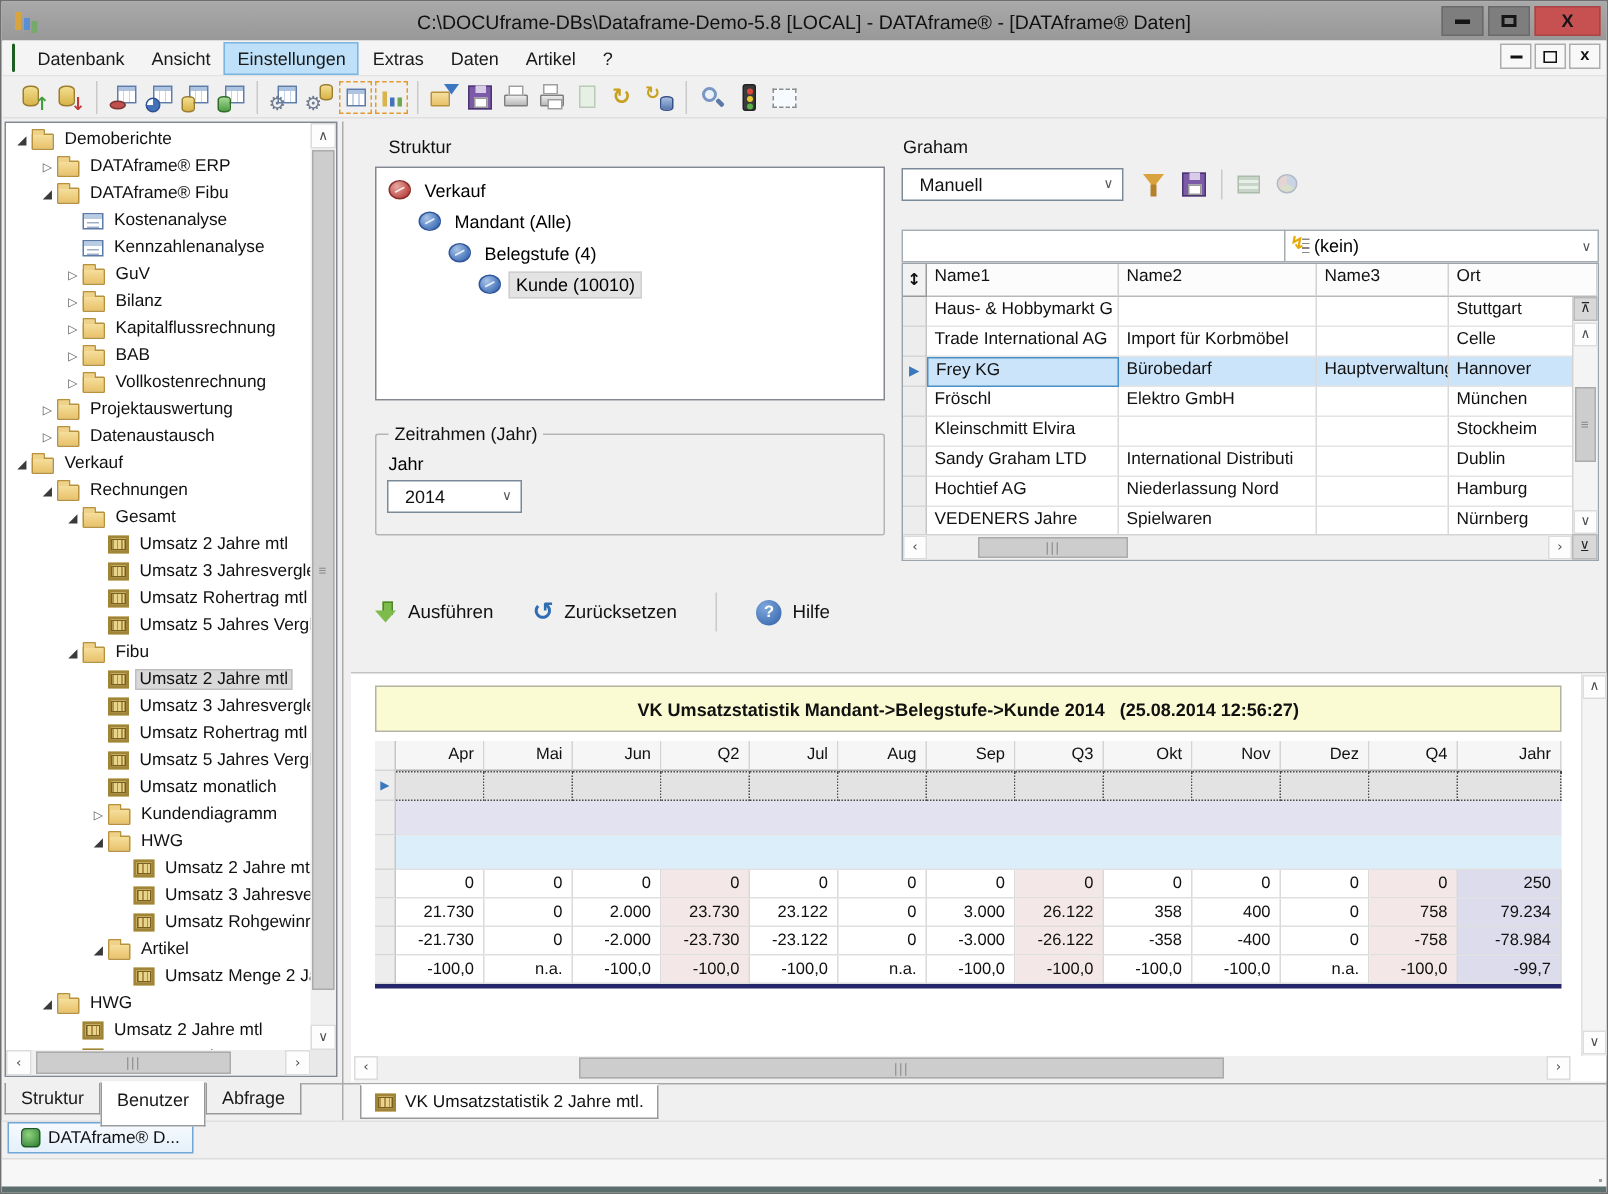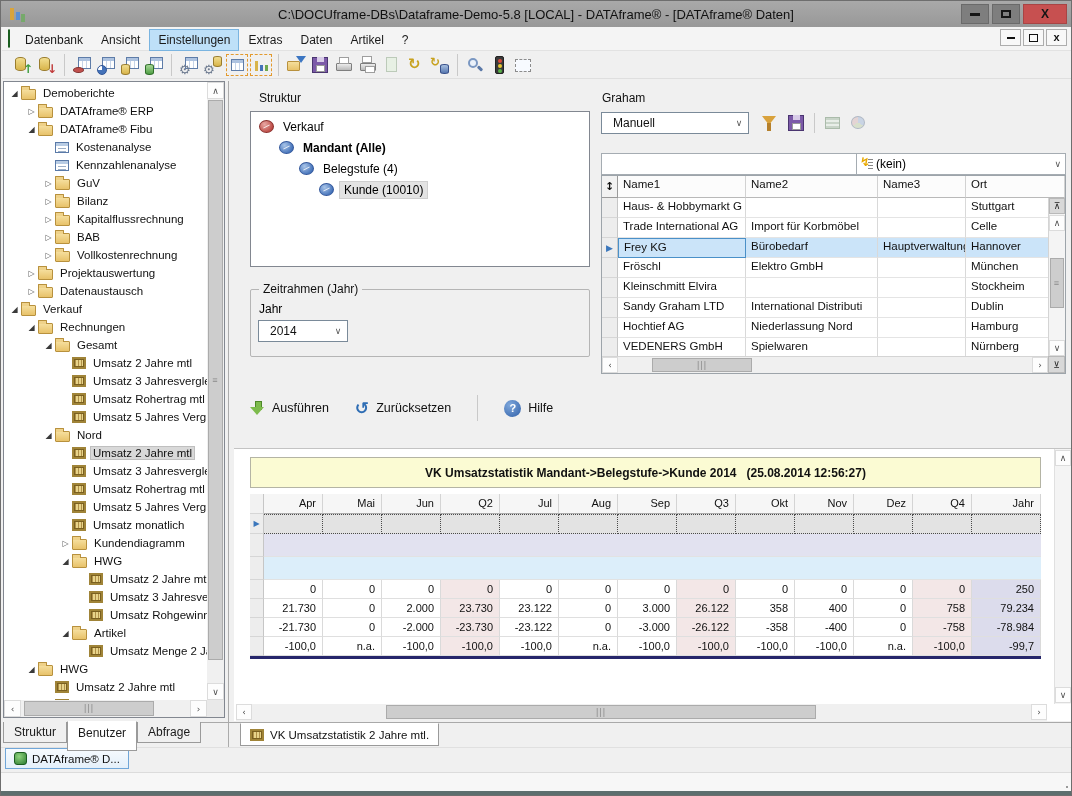--- a/index.html
+++ b/index.html
@@ -353,21 +353,21 @@
           <span class="tlabel">Umsatz Rohertrag mtl</span>
         </div>
         <div class="trow" style="padding-left: 55px;">
           <span class="texp"></span>
           <span class="tic istat"></span>
           <span class="tlabel">Umsatz 5 Jahres Vergl</span>
         </div>
         <div class="trow" style="padding-left: 38px;">
           <span class="texp open">◢</span>
           <span class="tic ifolder"></span>
-          <span class="tlabel">Nord</span>
+          <span class="tlabel">Fibu</span>
         </div>
         <div class="trow sel" style="padding-left: 55px;">
           <span class="texp"></span>
           <span class="tic istat"></span>
           <span class="tlabel">Umsatz 2 Jahre mtl</span>
         </div>
         <div class="trow" style="padding-left: 55px;">
           <span class="texp"></span>
           <span class="tic istat"></span>
           <span class="tlabel">Umsatz 3 Jahresvergle</span>
@@ -457,21 +457,21 @@
 
   <div class="vsplit"></div>
 
   <div class="params">
     <span class="plabel" style="left:25px;top:10px">Struktur</span>
     <div class="sbox" id="struktur-tree">
         <div class="snode" style="padding-left: 8px;">
           <span class="pie red"></span>
           <span class="slabel">Verkauf</span>
         </div>
-        <div class="snode" style="padding-left: 28px; font-weight: bold;">
+        <div class="snode" style="padding-left: 28px;">
           <span class="pie"></span>
           <span class="slabel">Mandant (Alle)</span>
         </div>
         <div class="snode" style="padding-left: 48px;">
           <span class="pie"></span>
           <span class="slabel">Belegstufe (4)</span>
         </div>
         <div class="snode sel" style="padding-left: 68px;">
           <span class="pie"></span>
           <span class="slabel">Kunde (10010)</span>
@@ -560,21 +560,21 @@
           </div>
           <div class="crow">
             <span class="csel"></span>
             <span class="ccell c1">Hochtief AG</span>
             <span class="ccell c2">Niederlassung Nord</span>
             <span class="ccell c3"></span>
             <span class="ccell c4">Hamburg</span>
           </div>
           <div class="crow">
             <span class="csel"></span>
-            <span class="ccell c1">VEDENERS GmbH</span>
+            <span class="ccell c1">VEDENERS Jahre</span>
             <span class="ccell c2">Spielwaren</span>
             <span class="ccell c3"></span>
             <span class="ccell c4">Nürnberg</span>
           </div>
         </div>
       <div class="cg-vsb">
         <div class="sbtn dark" style="left:0;top:0;width:16px;height:16px">⊼</div>
         <div class="sbtn" style="left:0;top:17px;width:16px;height:16px">∧</div>
         <div class="sthumb" style="left:1px;top:60px;width:14px;height:50px">
             <span class="grip">≡</span>

